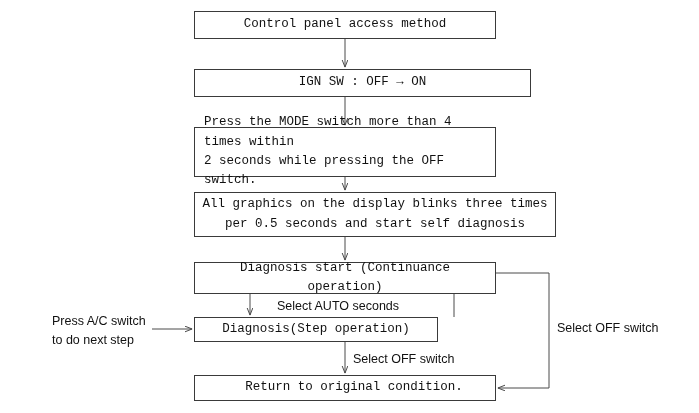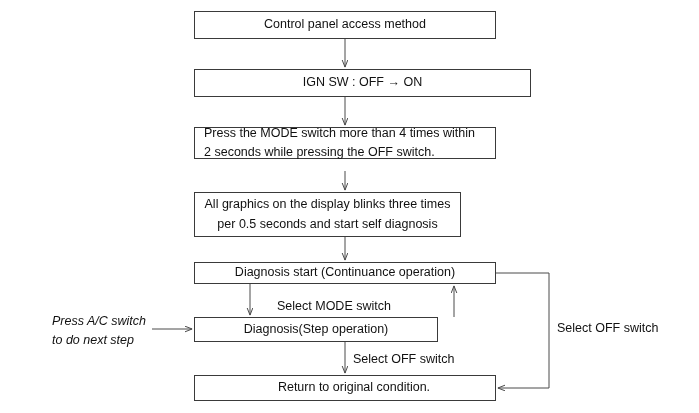--- a/index.html
+++ b/index.html
@@ -22,20 +22,21 @@
     background: #ffffff;
     display: flex;
     align-items: center;
     justify-content: center;
     font-size: 12.5px;
     color: #111111;
     line-height: 1.55;
     text-align: center;
     white-space: pre-line;
     padding: 0 6px;
+    font-family: Liberation Mono, monospace;
   }
   .node.left-align {
     justify-content: flex-start;
     text-align: left;
     padding-left: 9px;
   }
   .edge-label {
     position: absolute;
     font-size: 12.5px;
     color: #111111;
@@ -81,34 +82,34 @@
 
     <polyline points="496,273 549,273 549,388 498,388" marker-end="url(#arrow)"></polyline>
 
     <line x1="152" y1="329" x2="192" y2="329" marker-end="url(#arrow)"></line>
   </svg>
 
   <div class="node" style="left:194px; top:11px; width:302px; height:28px;">Control panel access method</div>
 
   <div class="node" style="left:194px; top:69px; width:337px; height:28px;">IGN SW : OFF → ON</div>
 
-  <div class="node left-align" style="left:194px; top:127px; width:302px; height:32px;">Press the MODE switch more than 4 times within
+  <div class="node left-align" style="left:194px; top:127px; width:302px; height:50px;">Press the MODE switch more than 4 times within
 2 seconds while pressing the OFF switch.</div>
 
-  <div class="node" style="left:194px; top:192px; width:267px; height:45px;">All graphics on the display blinks three times
+  <div class="node" style="left:194px; top:192px; width:362px; height:45px;">All graphics on the display blinks three times
 per 0.5 seconds and start self diagnosis</div>
 
-  <div class="node" style="left:194px; top:262px; width:302px; height:22px;">Diagnosis start (Continuance operation)</div>
+  <div class="node" style="left:194px; top:262px; width:302px; height:32px;">Diagnosis start (Continuance operation)</div>
 
   <div class="node" style="left:194px; top:317px; width:244px; height:25px;">Diagnosis(Step operation)</div>
 
   <div class="node" style="left:194px; top:375px; width:302px; height:26px;padding-left:24px;">Return to original condition.</div>
 
-  <div class="edge-label" style="left:277px; top:297px;">Select MODE switch</div>
+  <div class="edge-label" style="left:277px; top:297px;">Select AUTO seconds</div>
 
   <div class="edge-label" style="left:353px; top:350px;">Select OFF switch</div>
 
   <div class="edge-label" style="left:557px; top:319px;">Select OFF switch</div>
 
-  <div class="edge-label" style="left:52px; top:312px;font-style:italic;">Press A/C switch
+  <div class="edge-label" style="left:52px; top:312px;">Press A/C switch
 to do next step</div>
 
 </div>
 
 </body></html>

